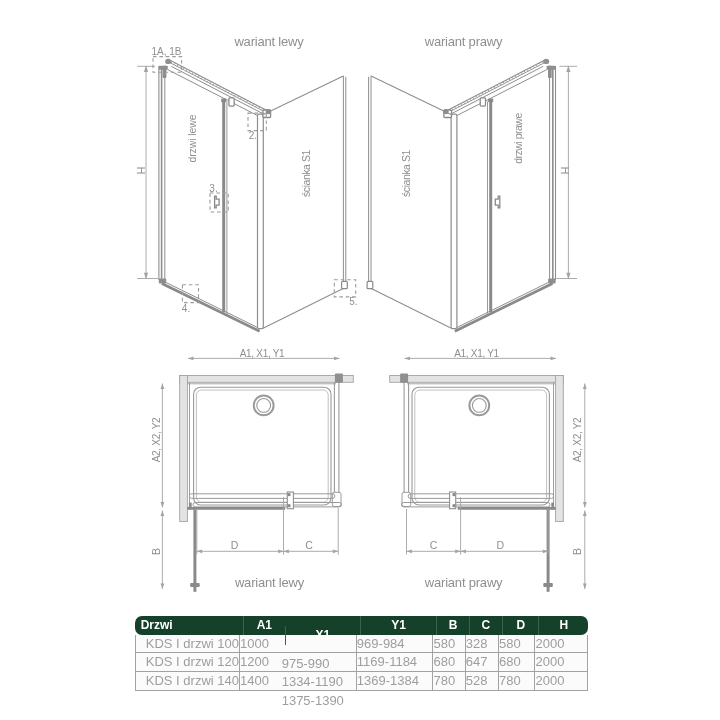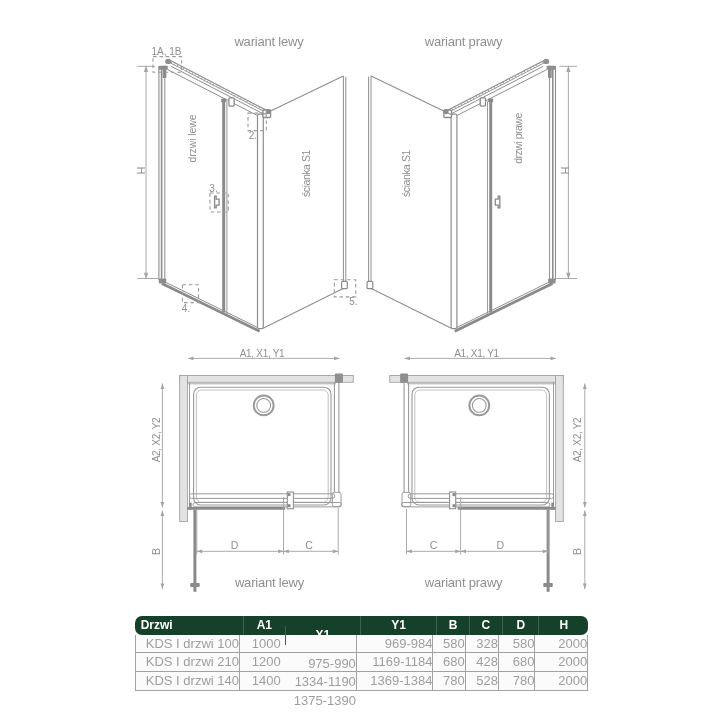--- a/index.html
+++ b/index.html
@@ -4,21 +4,21 @@
 <style>
   html,body { margin:0; padding:0; background:#ffffff; width:720px; height:720px; overflow:hidden; }
   * { font-family: "Liberation Sans", sans-serif; }
   .wrap { position:relative; width:720px; height:632px; }
   svg text { fill:#8f8f8f; }
   .tbl { position:absolute; left:134.7px; top:615.8px; width:453.5px; }
   .hrow { display:flex; background:#15402a; height:18.9px; align-items:center;border-radius:7px; }
   .hrow div { color:#ffffff; font-size:12px; font-weight:bold; text-align:center; height:100%; line-height:18.9px; box-sizing:border-box; border-left:1px solid #3d6350; }
   .hrow div:first-child { text-align:left; padding-left:6px; border-left:none; }
   .brow { display:flex; background:#fbfbfb; height:17.7px; border-left:1px solid #a2a2a2; border-right:1px solid #a2a2a2; border-bottom:1px solid #a2a2a2; }
-  .brow div { color:#9e9e9e; font-size:13px; text-align:right; line-height:17.7px; box-sizing:border-box; border-left:1px solid #a2a2a2; white-space:nowrap; }
+  .brow div { color:#9e9e9e; font-size:13px; text-align:left; line-height:17.7px; box-sizing:border-box; border-left:1px solid #a2a2a2; white-space:nowrap; }
   .brow div:first-child { text-align:right; padding-left:5px; border-left:none; }
   .c0 { width:108.3px; } .c1 { width:41.7px; } .c2 { width:75.2px;margin-top:20px; } .c3 { width:76.6px; }
   .c4 { width:32.3px; } .c5 { width:33.3px; } .c6 { width:36.4px; } .c7 { flex:1; }
   .brow .c0 { width:103.3px; }
 </style>
 </head>
 <body>
 <div class="wrap">
 <svg width="720" height="720" viewBox="0 0 720 720">
   <defs>
@@ -272,26 +272,26 @@
         <div class="c1">1000</div>
         <div class="c2">975-990</div>
         <div class="c3">969-984</div>
         <div class="c4">580</div>
         <div class="c5">328</div>
         <div class="c6">580</div>
         <div class="c7">2000</div>
   </div>
 
   <div class="brow">
-    <div class="c0">KDS I drzwi 210</div>
+    <div class="c0">KDS I drzwi 120</div>
         <div class="c1">1200</div>
         <div class="c2">1334-1190</div>
         <div class="c3">1169-1184</div>
         <div class="c4">680</div>
-        <div class="c5">428</div>
+        <div class="c5">647</div>
         <div class="c6">680</div>
         <div class="c7">2000</div>
   </div>
 
   <div class="brow">
     <div class="c0">KDS I drzwi 140</div>
         <div class="c1">1400</div>
         <div class="c2">1375-1390</div>
         <div class="c3">1369-1384</div>
         <div class="c4">780</div>

